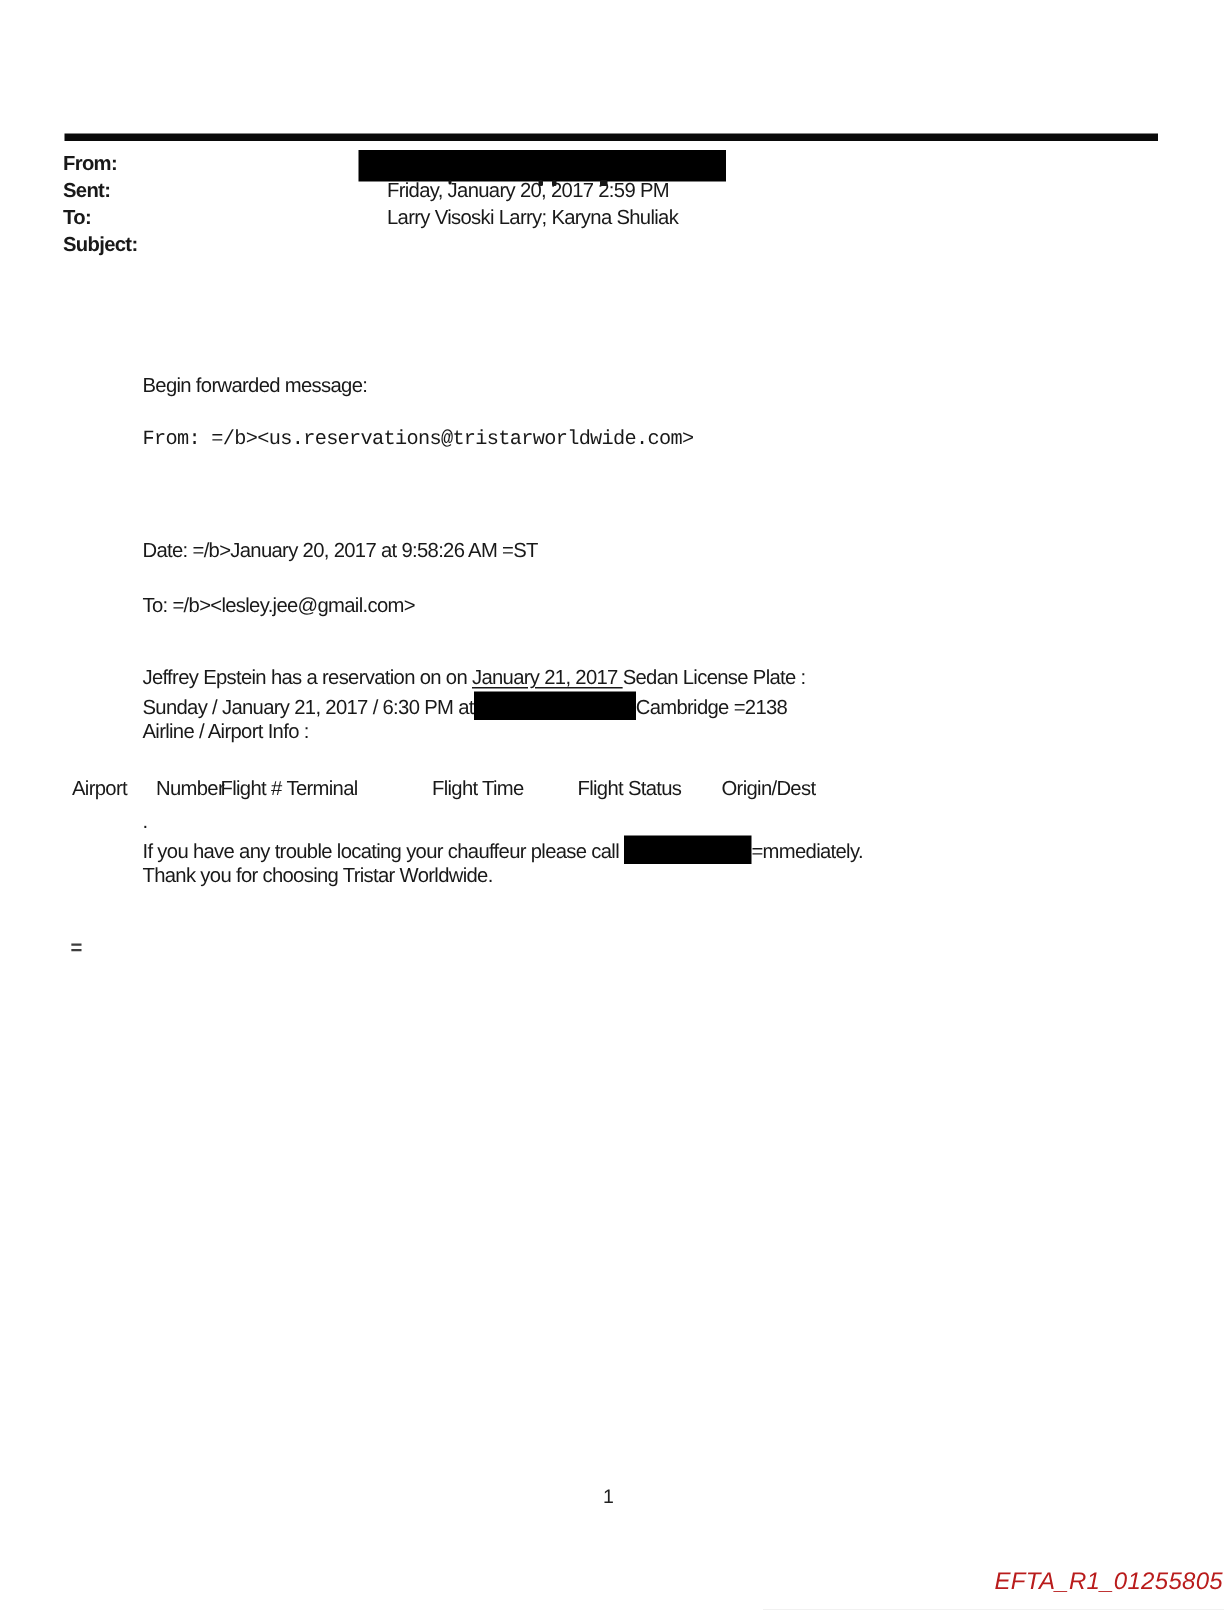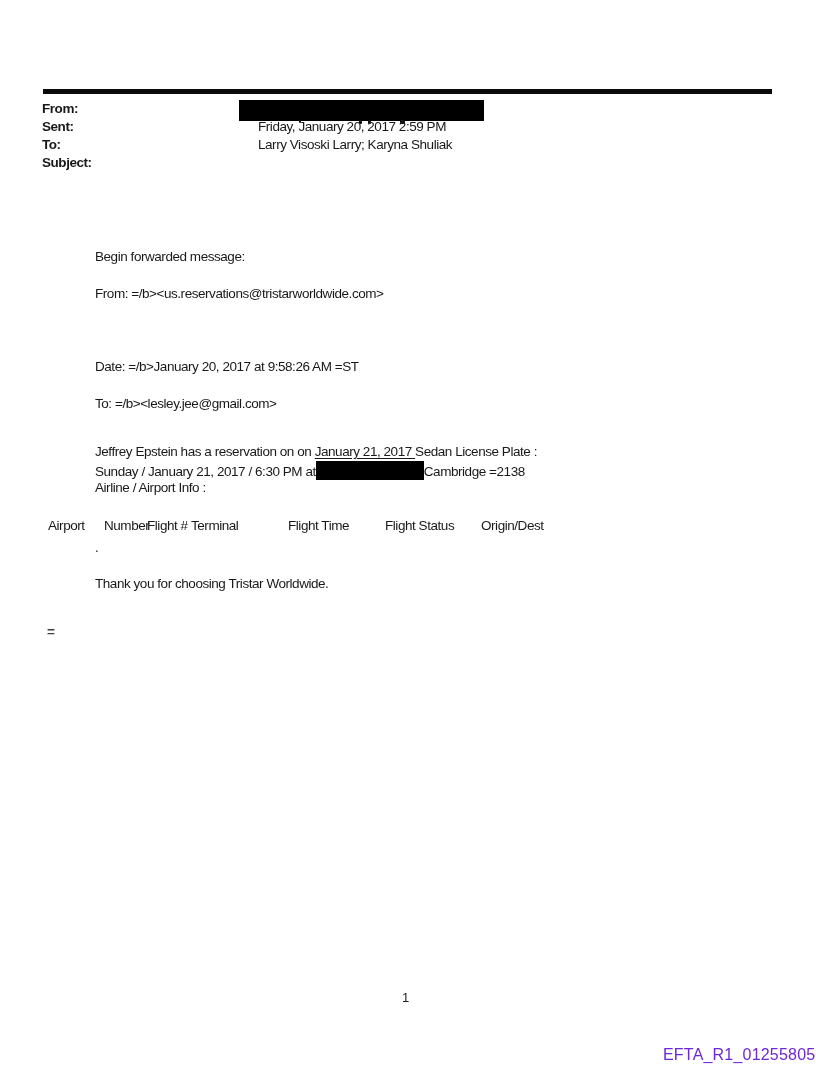--- a/index.html
+++ b/index.html
@@ -28,21 +28,21 @@
   .w-line2{width:108px;}
   .w-call{width:85px;}
   .peek{position:absolute;background:#161616;border-radius:1px;}
   
   .line{position:absolute;left:95px;font-size:13.5px;letter-spacing:-0.45px;line-height:18px;white-space:pre;}
   .u{text-decoration:underline;text-underline-offset:2px;}
   .tline{position:absolute;left:0;width:100%;height:18px;font-size:13.5px;letter-spacing:-0.45px;line-height:18px;white-space:pre;}
   .tcell{position:absolute;top:18px;}
   .equals-line{position:absolute;left:47px;top:623px;font-size:13.5px;color:#3d3d3d;font-weight:bold;line-height:18px;}
   .pageno{position:absolute;left:402px;top:990px;font-size:13px;color:#222222;}
-  .bates{position:absolute;left:663px;top:1046px;font-size:16px;letter-spacing:0.2px;color:#6d28d9;}
+  .bates{position:absolute;left:663px;top:1046px;font-size:16px;letter-spacing:0.2px;color:#b91c1c;font-style:italic;}
 </style>
 </head>
 <body>
 
 <div class="page">
 
   <div class="rule"></div>
 
   <div class="hdr">
     <div class="hdr-row">
@@ -63,21 +63,21 @@
 
   <div class="redact redact-from"></div>
   <div>
     <div class="peek" style="left:299px;top:120px;width:2px;height:3px;"></div>
     <div class="peek" style="left:359px;top:120px;width:3px;height:4px;"></div>
     <div class="peek" style="left:368px;top:120px;width:3px;height:4px;"></div>
     <div class="peek" style="left:400px;top:120px;width:5px;height:4px;"></div>
   </div>
 
   <div class="line" style="top:248px;">Begin forwarded message:</div>
-  <div class="line" style="top:285px;">From: =/b&gt;&lt;us.reservations@tristarworldwide.com&gt;</div>
+  <div class="line" style="top:285px;font-family:Liberation Mono, monospace;">From: =/b&gt;&lt;us.reservations@tristarworldwide.com&gt;</div>
   <div class="line" style="top:358px;">Date: =/b&gt;January 20, 2017 at 9:58:26 AM =ST</div>
   <div class="line" style="top:395px;">To: =/b&gt;&lt;lesley.jee@gmail.com&gt;</div>
 
   <div class="line" style="top:443px;"><span>Jeffrey Epstein has a reservation on on </span><span class="u">January 21, 2017 </span><span>Sedan License Plate :</span></div>
 
   <div class="line" style="top:461px;"><span>Sunday / January 21, 2017 / 6:30 PM at</span><span class="inline-redact w-line2"></span><span>Cambridge =2138</span></div>
 
   <div class="line" style="top:479px;">Airline / Airport Info :</div>
 
   <div class="tline" style="top:499px;">
@@ -86,20 +86,21 @@
     <span class="tcell" style="left:147px;">Flight #</span>
     <span class="tcell" style="left:191px;">Terminal</span>
     <span class="tcell" style="left:288px;">Flight Time</span>
     <span class="tcell" style="left:385px;">Flight Status</span>
     <span class="tcell" style="left:481px;">Origin/Dest</span>
   </div>
 
 
   <div class="line" style="top:539px;">.</div>
 
+  <div class="line" style="top:557px;"><span>If you have any trouble locating your chauffeur please call </span><span class="inline-redact w-call"></span><span>=mmediately.</span></div>
 
   <div class="line" style="top:575px;">Thank you for choosing Tristar Worldwide.</div>
 
   <div class="equals-line">=</div>
 
   <div class="pageno">1</div>
 
   <div class="bates">EFTA_R1_01255805</div>
 
 </div>

